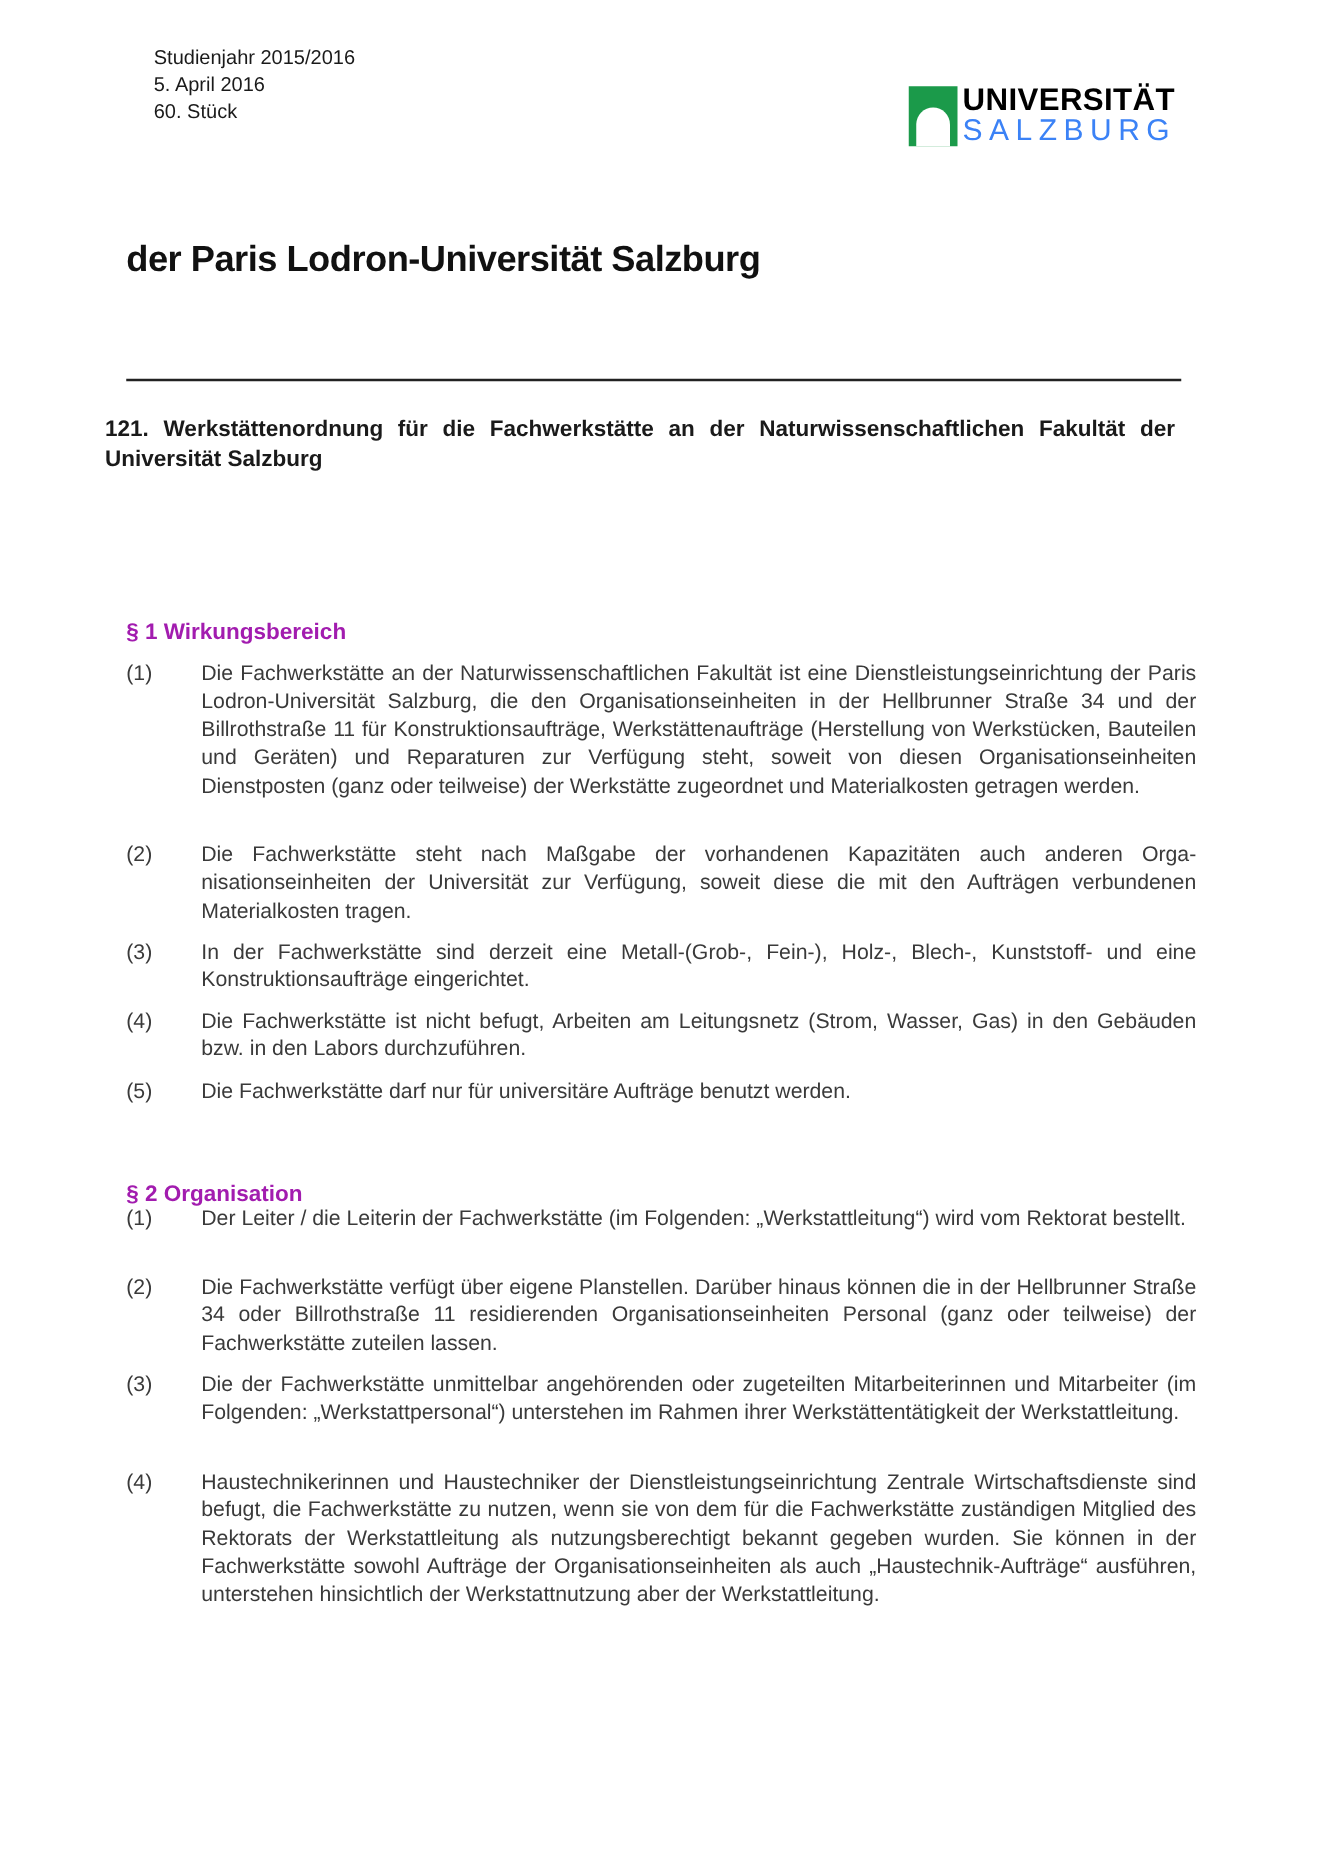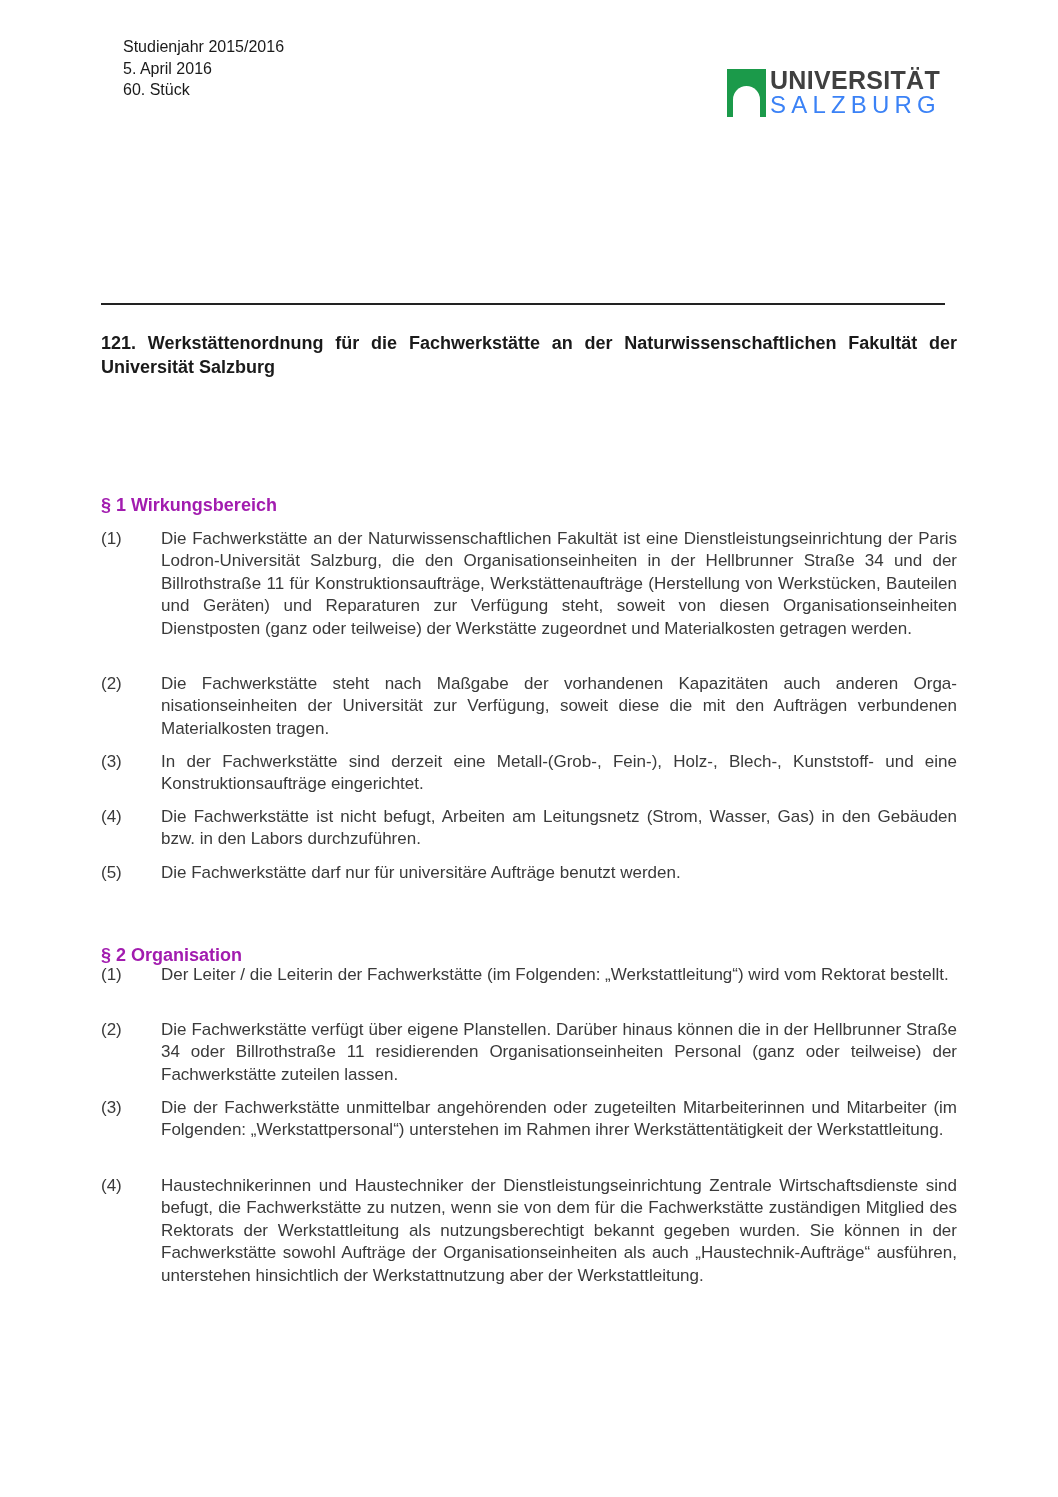--- a/index.html
+++ b/index.html
@@ -4,26 +4,26 @@
 <style>
   html, body { margin: 0; padding: 0; background: #ffffff; }
   body { width: 1058px; height: 1497px; position: relative; overflow: hidden;
          font-family: "Liberation Sans", sans-serif; color: #333333; }
   .meta { position: absolute; left: 101px; top: 36px; font-size: 16px; line-height: 21.5px; color: #1a1a1a; margin-left: 22px; }
   .meta div { white-space: nowrap; }
   .logo { position: absolute; left: 727px; top: 69px; width: 210px; height: 50px; }
   .logo-mark { position: absolute; left: 0; top: 0; width: 39px; height: 48px; background: #1b9a4a; overflow: hidden; }
   .logo-mark::after { content: ""; position: absolute; left: 6px; top: 17px; width: 27px; height: 44px;
                       background: #fff; border-radius: 14px 14px 0 0; }
-  .logo-line1 { position: absolute; left: 43px; top: -3px; font-size: 25px; font-weight: bold; color: #404040;
+  .logo-line1 { position: absolute; left: 43px; top: -3px; font-size: 25px; font-weight: bold; color: #000000;
                 letter-spacing: 0.3px; white-space: nowrap; }
   .logo-line2 { position: absolute; left: 43px; top: 22px; font-size: 24px; color: #3b82f6; letter-spacing: 5.2px; white-space: nowrap; }
   .title { position: absolute; left: 101px; top: 190px; font-size: 29px; font-weight: bold; line-height: 36px; color: #111; letter-spacing: -0.4px; }
   .rule { position: absolute; left: 101px; top: 303px; width: 844px; height: 2px; background: #222; }
-  .subtitle { position: absolute; left: 101px; top: 331px; width: 856px; font-size: 18px; font-weight: bold; line-height: 24px;
+  .subtitle { position: absolute; left: 84px; top: 331px; width: 856px; font-size: 18px; font-weight: bold; line-height: 24px;
               color: #1a1a1a; text-align: justify; }
   .section-heading { position: absolute; left: 101px; font-size: 18px; font-weight: bold; color: #a21caf; }
   .para { position: absolute; left: 101px; width: 856px; font-size: 17px; line-height: 22.4px; color: #3a3a3a; }
   .para .num { position: absolute; left: 0; top: 0; width: 45px; }
   .para .txt { margin-left: 60px; text-align: justify; hyphens: manual; }
 </style>
 </head>
 <body>
 
 <div class="meta">
@@ -32,20 +32,21 @@
   <div>60. Stück</div>
 </div>
 
 <div class="logo">
   <div class="logo-mark"></div>
   <div class="logo-line1">UNIVERSITÄT</div>
   <div class="logo-line2">SALZBURG</div>
 </div>
 
 <div class="title">
+  <div>der Paris Lodron-Universität Salzburg</div>
 </div>
 
 <div class="rule"></div>
 
 <div class="subtitle">121. Werkstättenordnung für die Fachwerkstätte an der Naturwissenschaftlichen Fakultät der Universität Salzburg</div>
 
 <div class="section-heading" style="top:495px;">§ 1 Wirkungsbereich</div>
 
 <div class="para" style="top:528px;">
   <span class="num">(1)</span>

